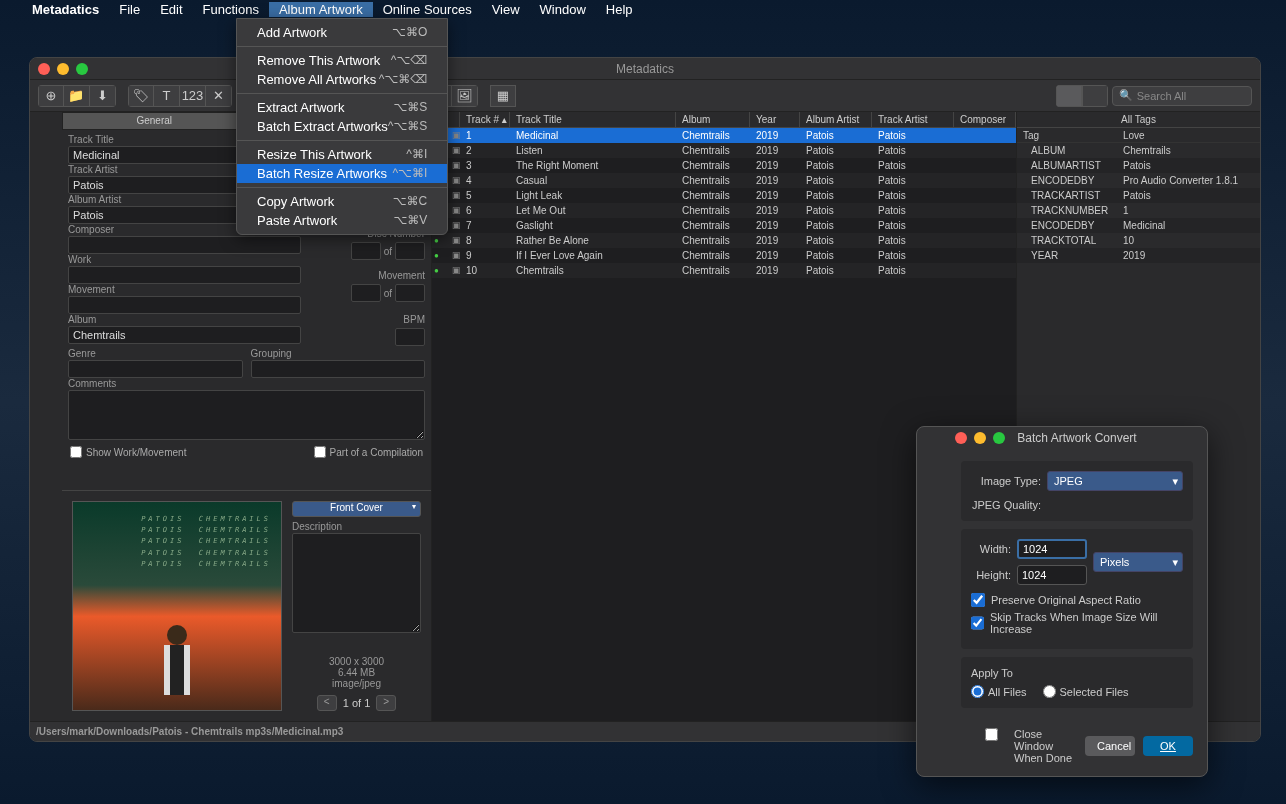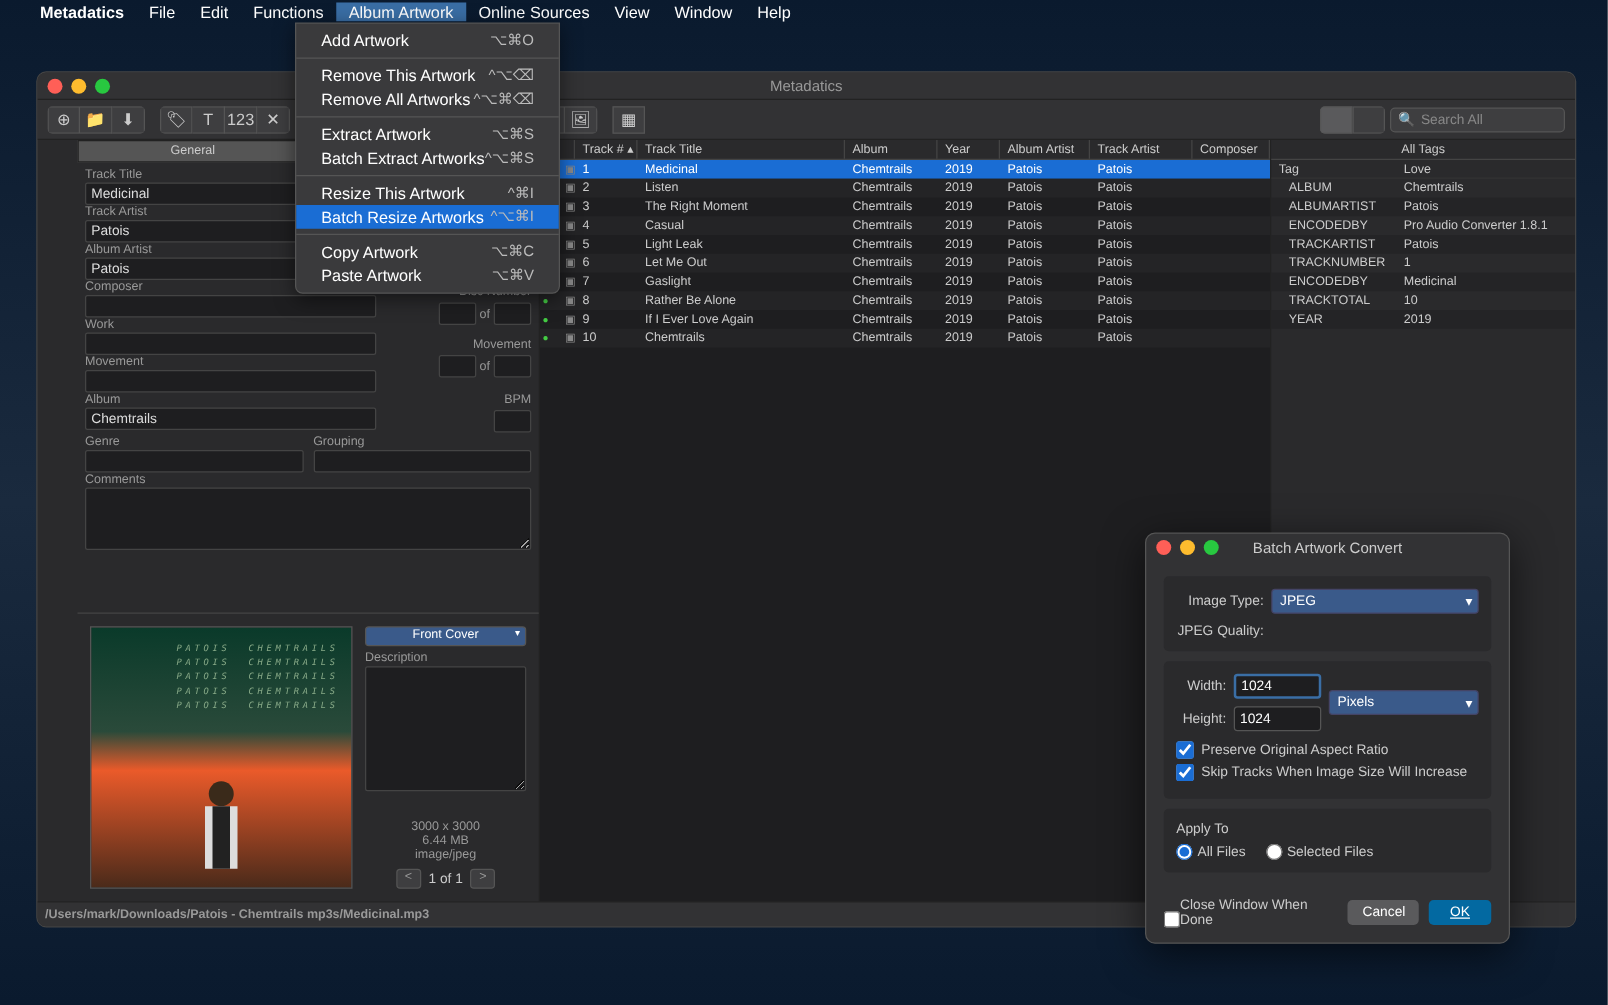--- a/index.html
+++ b/index.html
@@ -100,21 +100,21 @@
 
 
 .tags-header { height: 16px; line-height: 16px; text-align: center; background: #2a2a2c; border-bottom: 1px solid #444; font-size: 10px; }
 .tags-cols { display: flex; height: 15px; font-size: 10px; border-bottom: 1px solid #333; }
 .tag-col1 { width: 100px; padding-left: 6px; line-height: 15px; }
 .tag-col2 { flex: 1; padding-left: 6px; line-height: 15px; }
 .tags-row { display: flex; height: 15px; font-size: 10px; }
 .tags-row:nth-child(even) { background: #242426; }
 
 
-.dialog { position: absolute; top: 426px; left: 916px; width: 292px; background: #323234; border: 1px solid #555; border-radius: 8px; box-shadow: 0 8px 32px rgba(0,0,0,0.6); z-index: 50; }
+.dialog { position: absolute; top: 426px; left: 916px; width: 292px; background: #323234; border: 1px solid #555; border-radius: 8px; box-shadow: 0 8px 32px rgba(0,0,0,0.6); z-index: 50; padding-left: 30px; }
 .dlg-title { height: 22px; display: flex; align-items: center; justify-content: center; position: relative; color: #ccc; font-size: 12px; }
 .dlg-traffic { position: absolute; left: 8px; display: flex; gap: 7px; }
 .dlg-body { padding: 12px 14px; font-size: 11px; color: #ccc; }
 .dlg-section { background: #2a2a2c; border-radius: 4px; padding: 10px; margin-bottom: 8px; }
 .dlg-row { display: flex; align-items: center; margin-bottom: 8px; gap: 6px; }
 .dlg-row label { text-align: right; white-space: nowrap; }
 .dlg-select { flex: 1; height: 20px; background: #3a5a8a; border: 1px solid #446; color: #fff; border-radius: 3px; padding: 0 6px; font-size: 11px; position: relative; display: flex; align-items: center; }
 .dlg-select::after { content: "▾"; position: absolute; right: 4px; }
 .dlg-input { width: 70px; height: 20px; background: #1e1e20; border: 2px solid #3a6ea5; color: #fff; padding: 0 4px; font-size: 11px; border-radius: 3px; }
 .dlg-input.noborder { border: 1px solid #555; }
@@ -122,21 +122,21 @@
 .slider-thumb { position: absolute; right: 12%; top: -5px; width: 10px; height: 14px; background: #ccc; border-radius: 2px; }
 .slider-labels { display: flex; justify-content: space-between; font-size: 9px; color: #999; margin-top: 14px; }
 .dlg-chk-row { display: flex; align-items: center; gap: 6px; margin-bottom: 4px; }
 .dlg-chk-row input[type="checkbox"] { width: 14px; height: 14px; accent-color: #1a6dd4; }
 .dlg-radio-row { display: flex; gap: 16px; }
 .radio-opt { display: flex; align-items: center; gap: 4px; }
 .radio-opt input { accent-color: #1a6dd4; }
 .dlg-buttons { display: flex; justify-content: flex-end; align-items: center; gap: 8px; padding: 0 14px 12px; }
 .dlg-btn { min-width: 50px; height: 20px; background: #5a5a5c; border: none; color: #fff; border-radius: 4px; font-size: 11px; padding: 0 12px; }
 .dlg-btn.primary { background: #0369a1; text-decoration: underline; }
-.dlg-close-chk { display: flex; align-items: flex-end; gap: 0; margin-right: auto; }
+.dlg-close-chk { display: flex; align-items: flex-start; gap: 16px; margin-right: auto; margin-left: 24px; }
 </style>
 </head>
 <body>
 
 <div class="menu-bar">
   <span class="apple-logo"></span>
   <span class="menu-item app-name">Metadatics</span>
   <span class="menu-item">File</span>
   <span class="menu-item">Edit</span>
   <span class="menu-item">Functions</span>
@@ -291,20 +291,30 @@
             <label class="form-label">Genre</label>
             <input class="form-input" style="">
           </div>
           <div>
             <label class="form-label">Grouping</label>
             <input class="form-input" style="">
           </div>
         </div>
         <label class="form-label">Comments</label>
         <textarea class="form-input" style="height: 50px;"></textarea>
+        <div class="checkbox-row">
+          <label class="chk">
+              <input type="checkbox" style="">
+              <span>Show Work/Movement</span>
+            </label>
+          <label class="chk">
+              <input type="checkbox" style="">
+              <span>Part of a Compilation</span>
+            </label>
+        </div>
       </div>
 
       <div class="artwork-panel">
         <div class="artwork-img">
           <div class="artwork-text">PATOIS&nbsp;&nbsp;CHEMTRAILS<br>PATOIS&nbsp;&nbsp;CHEMTRAILS<br>PATOIS&nbsp;&nbsp;CHEMTRAILS<br>PATOIS&nbsp;&nbsp;CHEMTRAILS<br>PATOIS&nbsp;&nbsp;CHEMTRAILS</div>
           <svg class="artwork-person" width="50" height="80">
               <circle cx="25" cy="15" r="10" fill="#3a2a1a"></circle>
               <rect x="12" y="25" width="26" height="50" fill="#ddd"></rect>
               <rect x="18" y="25" width="14" height="50" fill="#222"></rect>
             </svg>

